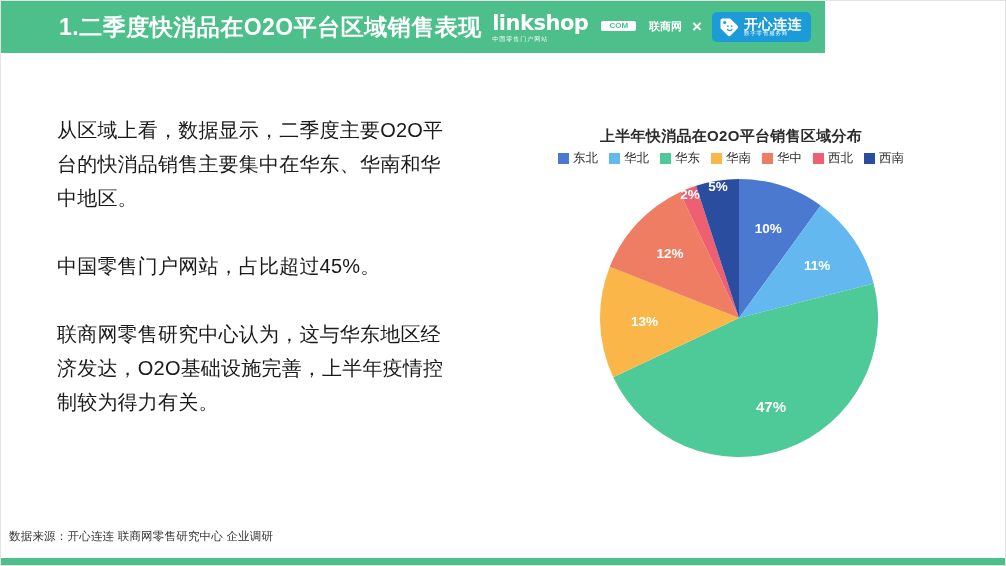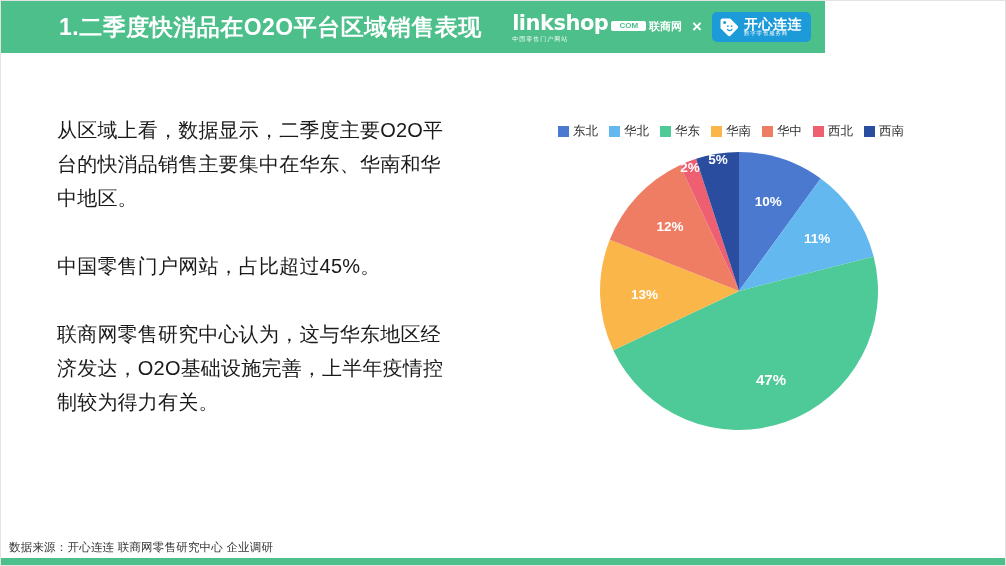--- a/index.html
+++ b/index.html
@@ -56,21 +56,21 @@
   .logo-linkshop {
     display: flex;
     flex-direction: column;
     align-items: flex-start;
     line-height: 1;
     color: #ffffff;
   }
   .logo-linkshop .ls-row {
     display: flex;
     align-items: flex-end;
-    gap: 3px;
+    gap: 13px;
   }
   .logo-linkshop .ls-main {
     font-size: 21px;
     font-weight: bold;
     letter-spacing: -0.5px;
     font-family: "DejaVu Sans", sans-serif;
   }
   .logo-linkshop .ls-badge {
     font-size: 8px;
     background: #ffffff;
@@ -199,21 +199,20 @@
     font-size: 15px;
   }
   
   .footer {
     position: absolute;
     left: 0;
     bottom: 0;
     width: 1006px;
     height: 36px;
     display: flex;
-    align-items: center;
   }
   .footer-source {
     margin-left: 8px;
     font-size: 11.5px;
     color: #333333;
     letter-spacing: 0.2px;
   }
   .footer-bar {
     position: absolute;
     left: 0;
@@ -258,20 +257,21 @@
     </div>
   </div>
 
   <div class="body-text">
     <p>从区域上看，数据显示，二季度主要O2O平台的快消品销售主要集中在华东、华南和华中地区。</p>
     <p>中国零售门户网站，占比超过45%。</p>
     <p>联商网零售研究中心认为，这与华东地区经济发达，O2O基础设施完善，上半年疫情控制较为得力有关。</p>
   </div>
 
   <div class="chart-wrap">
+    <div class="chart-title">上半年快消品在O2O平台销售区域分布</div>
     <div class="legend" id="chart-legend">
         <div class="legend-item">
           <span class="legend-swatch" style="background: rgb(75, 121, 208);"></span>
           <span>东北</span>
         </div>
         <div class="legend-item">
           <span class="legend-swatch" style="background: rgb(98, 184, 239);"></span>
           <span>华北</span>
         </div>
         <div class="legend-item">

